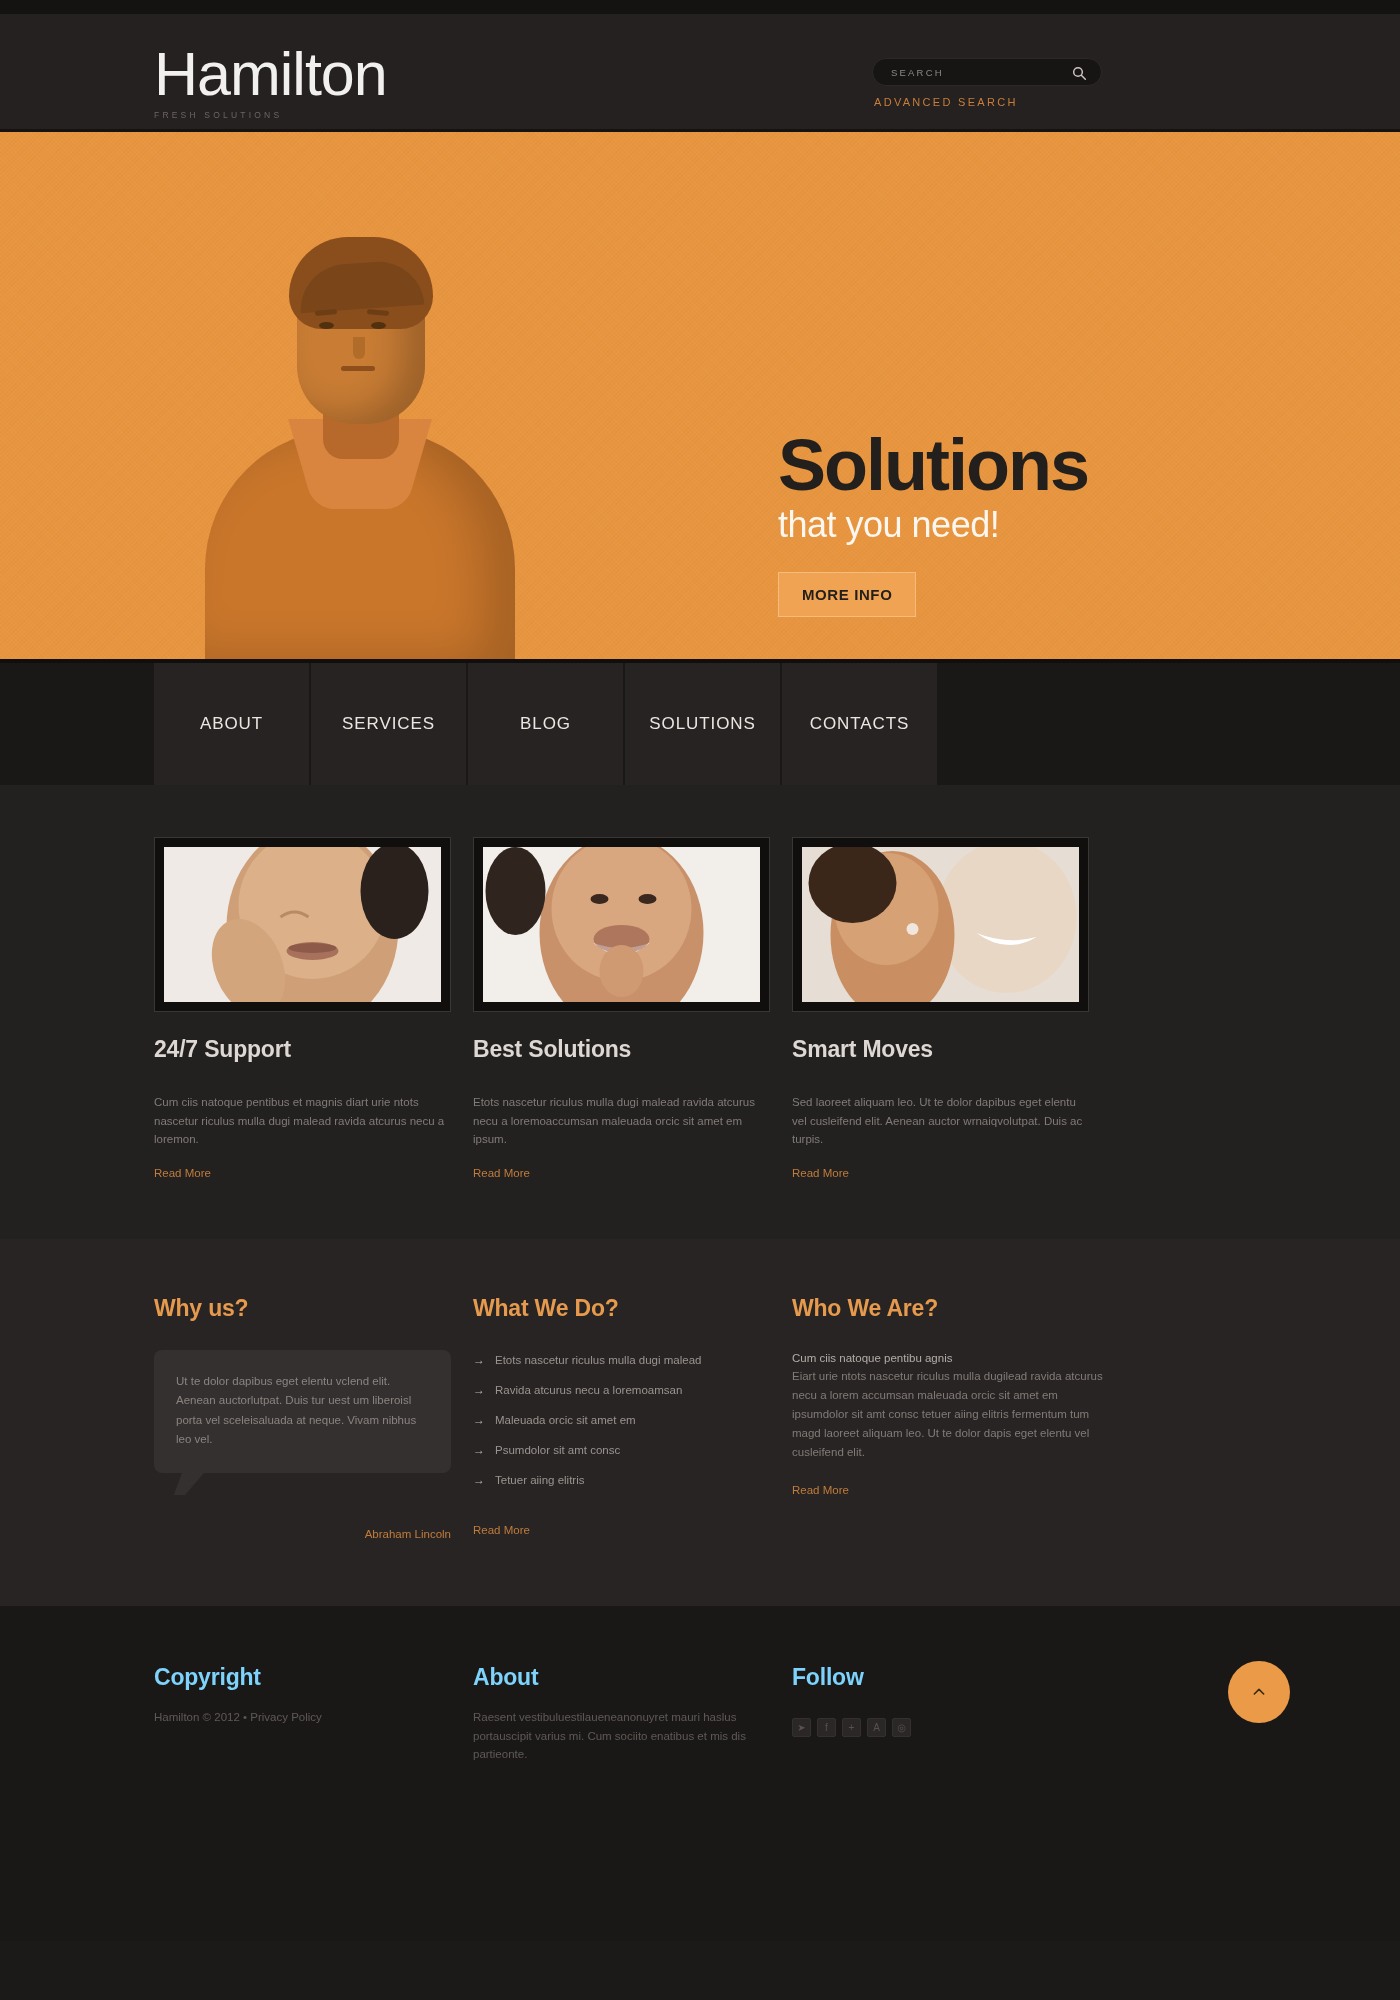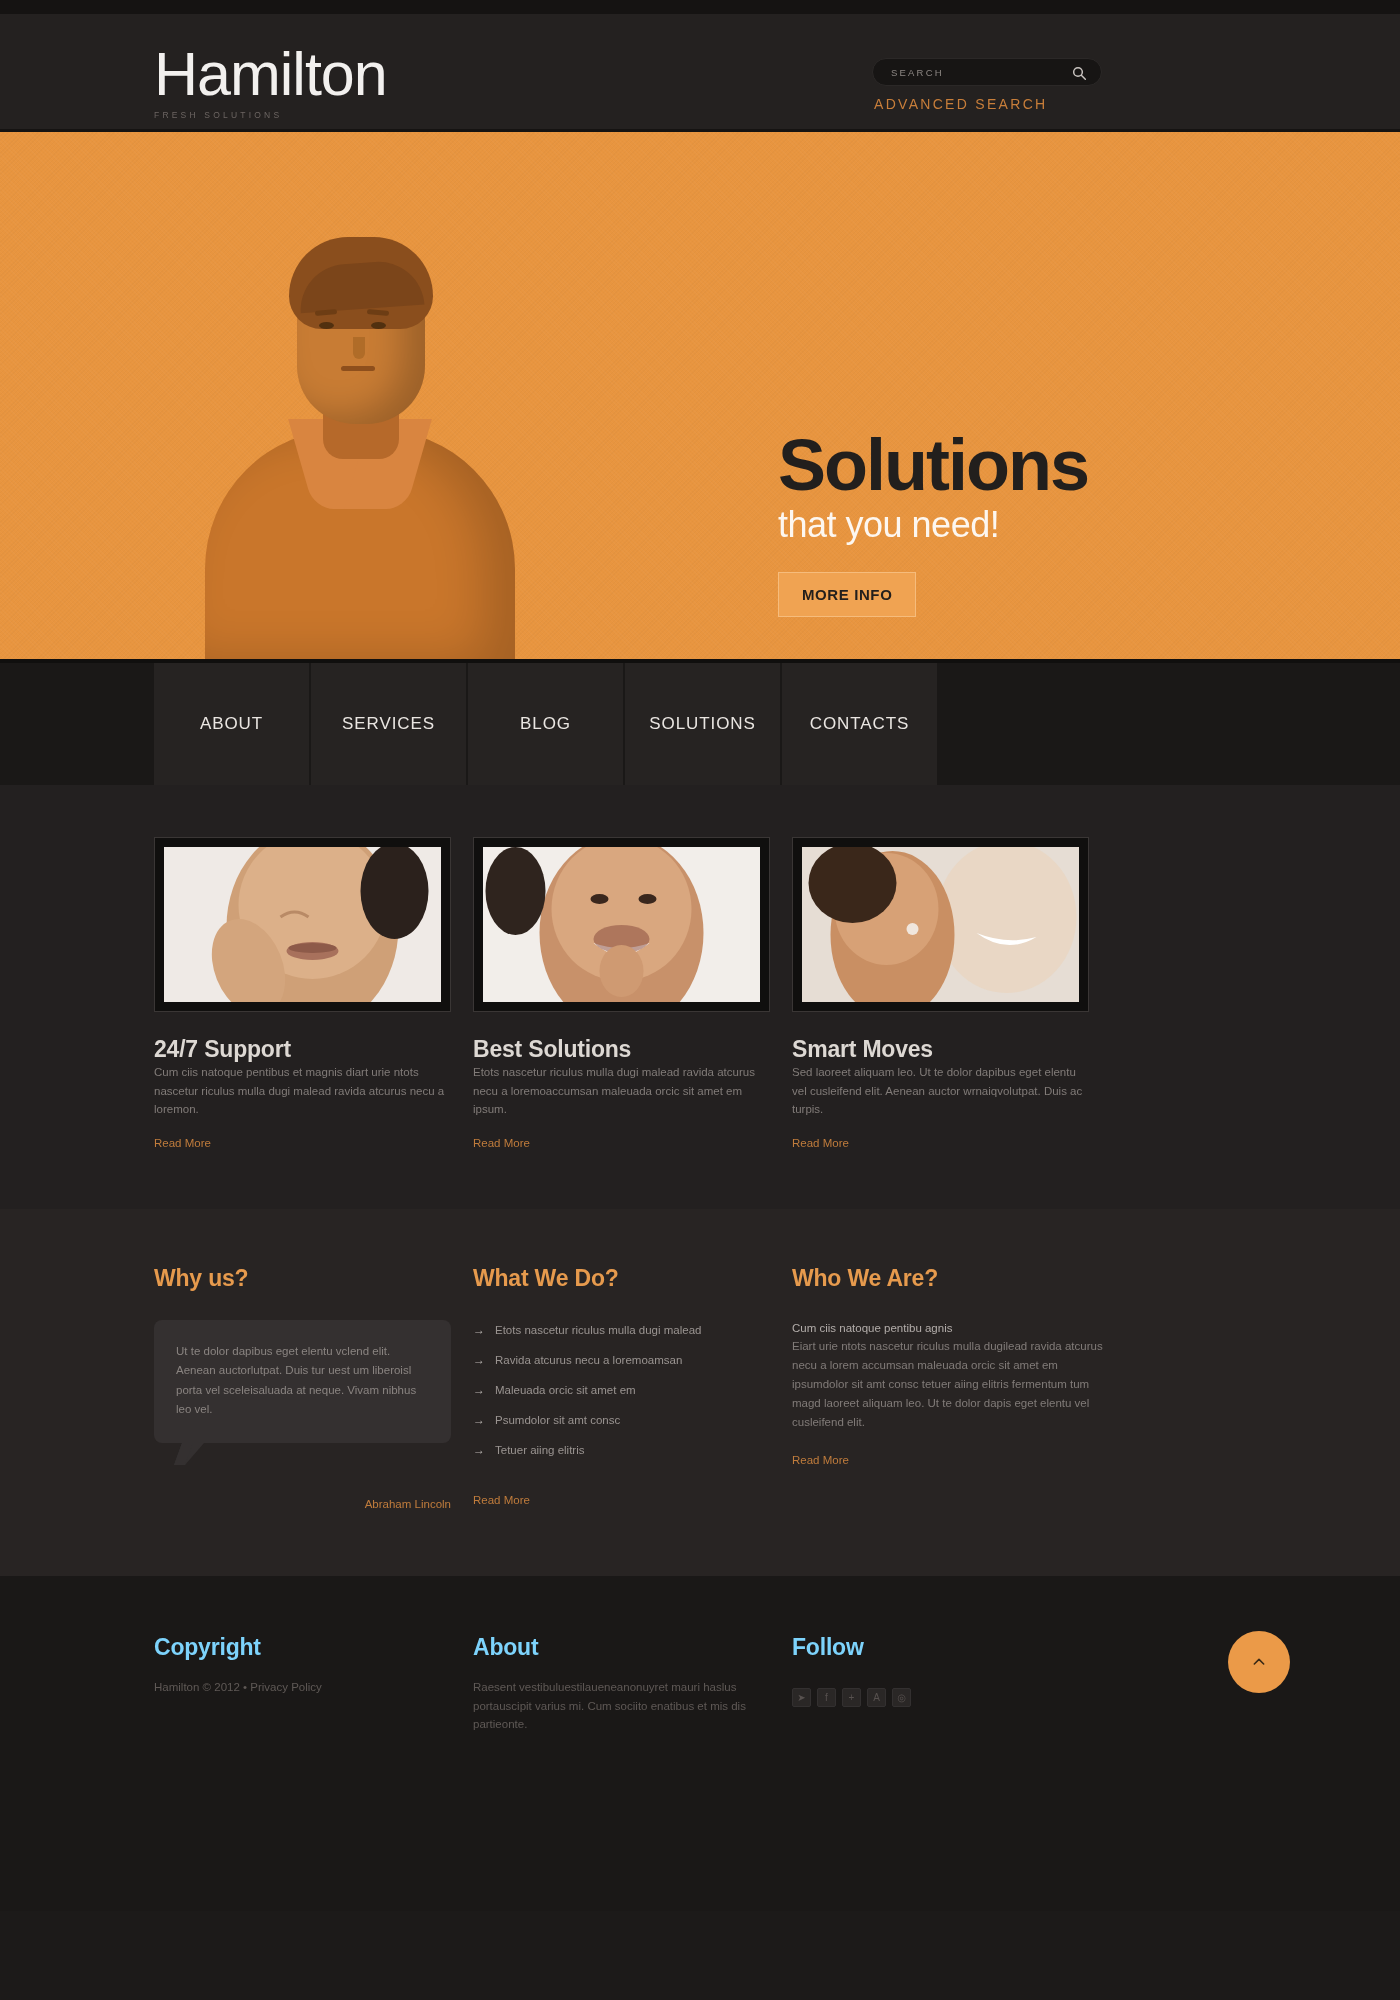--- a/index.html
+++ b/index.html
@@ -43,21 +43,21 @@
     padding-left:18px; width:180px; height:100%;
     font-family:"Liberation Sans", sans-serif;
   }
   .search-input::placeholder { color:#8d8784; }
   .search-icon {
     position:absolute; right:14px; top:6px;
     width:16px; height:16px; color:#c9c4c0;
   }
   .adv-search {
     display:block; margin-top:10px; margin-left:2px;
-    font-size:14px; letter-spacing:2.3px; color:#c87e3a;
+    font-size:11px; letter-spacing:2.3px; color:#c87e3a;
     text-decoration:none; text-transform:uppercase;
   }
 
   
   .hero {
     height:527px; background:#e8953f; position:relative; overflow:hidden;
   }
   .hero-texture {
     position:absolute; inset:0;
     background-image:
@@ -160,21 +160,21 @@
   .card-frame {
     background:#100f0e; padding:9px;
     border:1px solid #3a3635;
   }
   .card-img { width:100%; height:155px; display:block; }
   .card-title {
     font-size:23px; color:#ddd8d3; font-weight:bold;
     margin-top:24px; letter-spacing:-.2px;
   }
   .card-text {
-    font-size:11.5px; color:#817b78; line-height:1.62; margin-top:0;
+    font-size:11.5px; color:#817b78; line-height:1.62; margin-top:30px;
   }
   .card-more {
     display:inline-block; margin-top:18px;
     font-size:11.5px; color:#c07c3c; text-decoration:none;
   }
 
   
   .info-section { background:#282423; padding:56px 0 66px; }
   .info { width:1180px; margin:0 auto; display:flex; gap:22px; padding-left:44px;}
   .col { width:297px; }

